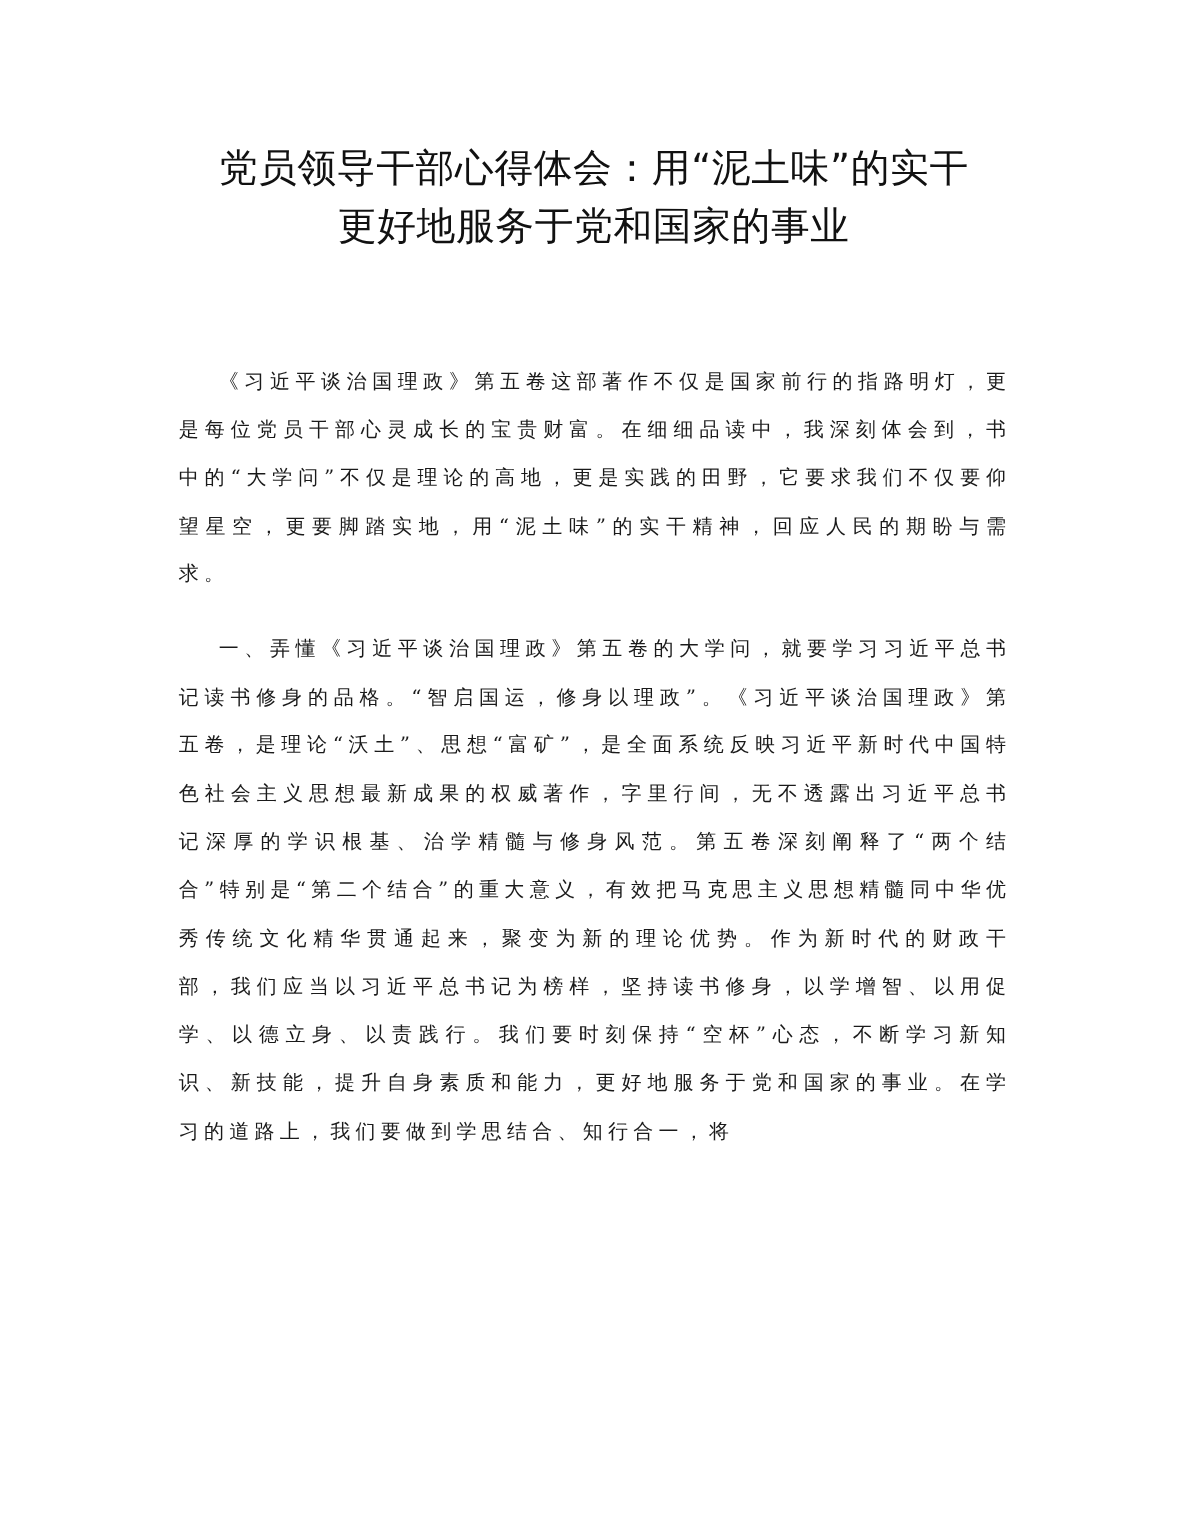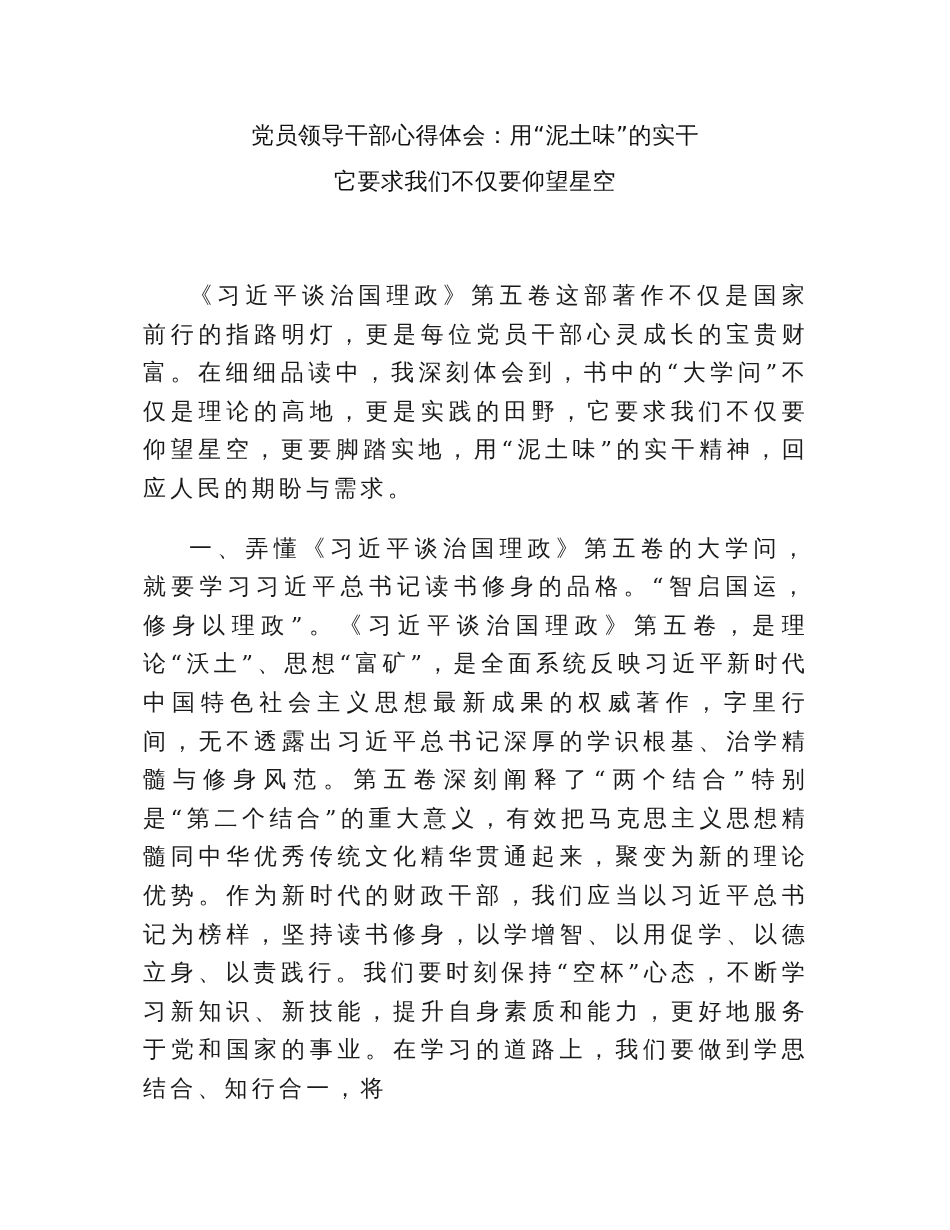--- a/index.html
+++ b/index.html
@@ -2,39 +2,39 @@
 <html><head>
 <meta charset="utf-8">
 <style>
   html, body { margin: 0; padding: 0; background: #ffffff; }
   body { width: 950px; height: 1230px; position: relative; overflow: hidden; }
   .page { position: absolute; left: 0; top: 0; width: 950px; height: 1230px; background: #fff; }
   .title {
     position: absolute; left: 140px; top: 112px; width: 670px;
     text-align: center; color: #111;
     font-family: "DejaVu Sans", "Liberation Sans", sans-serif;
-    font-size: 23px; line-height: 46px; font-weight: normal;
+    font-size: 31px; line-height: 46px; font-weight: normal;
     letter-spacing: 0.5px;
   }
   .body-text {
-    position: absolute; left: 143px; top: 276px; width: 666px;
+    position: absolute; left: 143px; top: 286px; width: 666px;
     color: #1a1a1a;
     font-family: "DejaVu Serif", "Liberation Serif", serif;
-    font-size: 23px; line-height: 38.6px;
+    font-size: 16px; line-height: 38.6px;
     text-align: justify; text-justify: inter-ideograph;
     letter-spacing: 4.2px;
   }
   .body-text p { margin: 0; text-indent: 2em; }
   .body-text p + p { margin-top: 21px; }
 </style>
 </head>
 <body>
 
 <div class="page">
   <div class="title">
     <div>党员领导干部心得体会：用“泥土味”的实干</div>
-    <div>它要求我们不仅要仰望星空</div>
+    <div>更好地服务于党和国家的事业</div>
   </div>
   <div class="body-text">
     <p>《习近平谈治国理政》第五卷这部著作不仅是国家前行的指路明灯，更是每位党员干部心灵成长的宝贵财富。在细细品读中，我深刻体会到，书中的“大学问”不仅是理论的高地，更是实践的田野，它要求我们不仅要仰望星空，更要脚踏实地，用“泥土味”的实干精神，回应人民的期盼与需求。</p>
     <p>一、弄懂《习近平谈治国理政》第五卷的大学问，就要学习习近平总书记读书修身的品格。“智启国运，修身以理政”。《习近平谈治国理政》第五卷，是理论“沃土”、思想“富矿”，是全面系统反映习近平新时代中国特色社会主义思想最新成果的权威著作，字里行间，无不透露出习近平总书记深厚的学识根基、治学精髓与修身风范。第五卷深刻阐释了“两个结合”特别是“第二个结合”的重大意义，有效把马克思主义思想精髓同中华优秀传统文化精华贯通起来，聚变为新的理论优势。作为新时代的财政干部，我们应当以习近平总书记为榜样，坚持读书修身，以学增智、以用促学、以德立身、以责践行。我们要时刻保持“空杯”心态，不断学习新知识、新技能，提升自身素质和能力，更好地服务于党和国家的事业。在学习的道路上，我们要做到学思结合、知行合一，将</p>
   </div>
 </div>
 
 </body></html>

